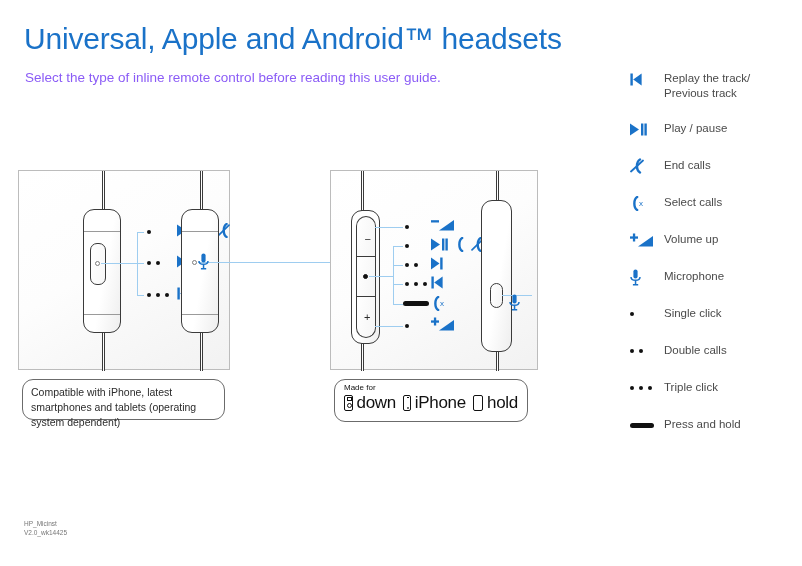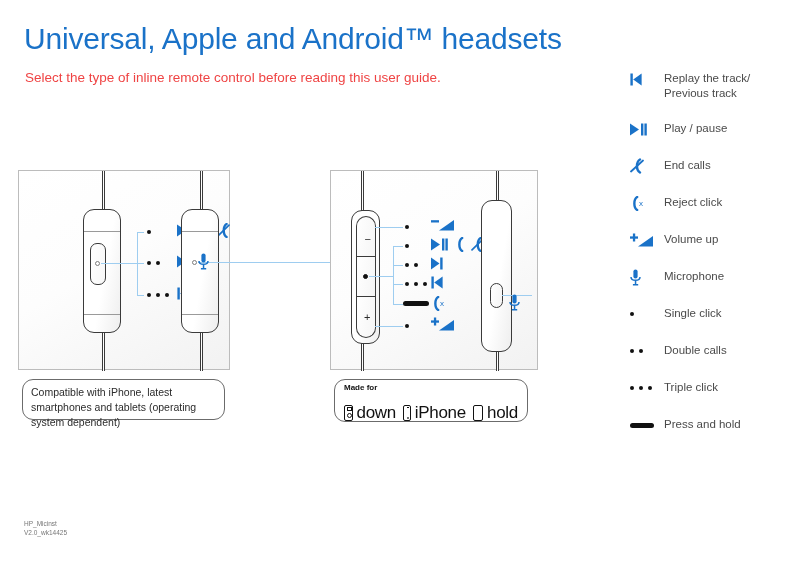--- a/index.html
+++ b/index.html
@@ -26,21 +26,21 @@
     font-weight: 400;
     color: #1a72c8;
     letter-spacing: -0.2px;
     white-space: nowrap;
   }
   .subtitle {
     position: absolute;
     left: 25px;
     top: 70px;
     font-size: 13.5px;
-    color: #ef4444;
+    color: #8b5cf6;
     white-space: nowrap;
   }
 
   
   .panel {
     position: absolute;
     border: 1px solid #bcbcbc;
     background: linear-gradient(150deg, #ffffff 0%, #fdfdfd 45%, #f2f2f2 100%);
     box-sizing: border-box;
   }
@@ -165,23 +165,23 @@
     font-size: 10.5px;
     line-height: 1.45;
   }
   #caption-apple {
     left: 334px; top: 379px; width: 194px; height: 43px;
     padding: 4px 9px;
   }
   .madefor-label {
     font-size: 8px;
     color: #111111;
-    font-weight: 700;
+    font-weight: 400;
     line-height: 1;
-    margin-bottom: 12px;
+    margin-bottom: 2px;
   }
   .madefor-row {
     display: flex;
     align-items: center;
     gap: 3px;
     font-size: 17px;
     font-weight: 400;
     color: #111111;
     line-height: 1;
     letter-spacing: -0.3px;
@@ -554,21 +554,21 @@
       <span class="legend-label">End calls</span>
     </div>
 
     <div class="legend-item">
       <span class="legend-icon">
         <svg width="18" height="15" viewBox="0 0 18 15">
             <path d="M7.2 1 C3.4 3.2,3.4 11.8,7.2 14" stroke="#1a72c8" stroke-width="2.4" fill="none" stroke-linecap="round"></path>
             <text x="9" y="9.5" font-family="Liberation Sans, sans-serif" font-size="8" fill="#1a72c8">x</text>
           </svg>
       </span>
-      <span class="legend-label">Reject click</span>
+      <span class="legend-label">Select calls</span>
     </div>
 
     <div class="legend-item">
       <span class="legend-icon">
         <svg width="24" height="15" viewBox="0 0 24 15">
             <polygon points="23,3 23,13.5 8,13.5" fill="#1a72c8"></polygon>
             <rect x="0" y="3.4" width="8" height="2.3" fill="#1a72c8"></rect>
             <rect x="2.9" y="0.5" width="2.3" height="8" fill="#1a72c8"></rect>
           </svg>
       </span>

